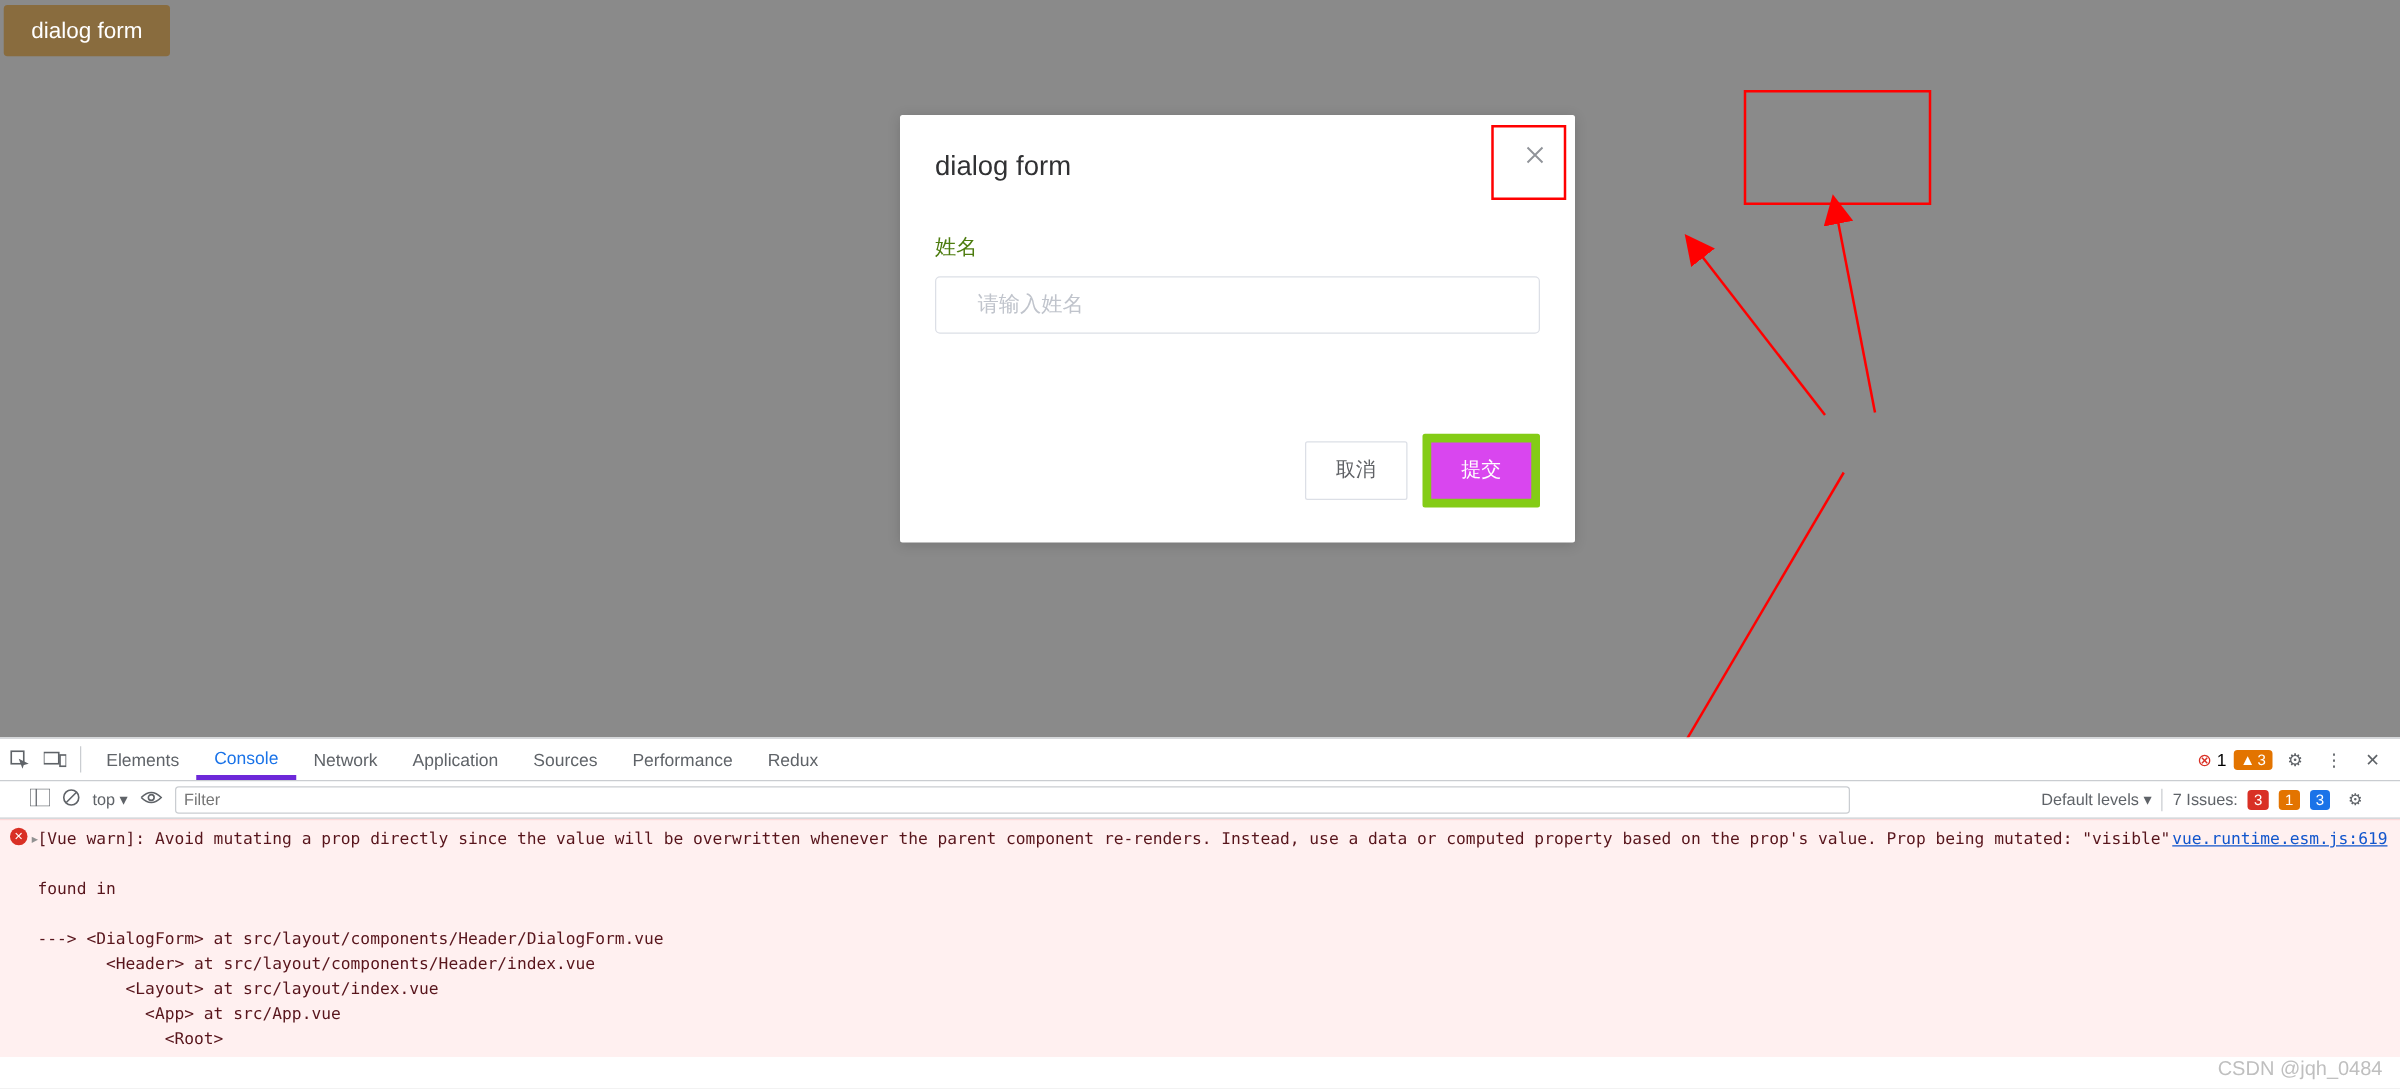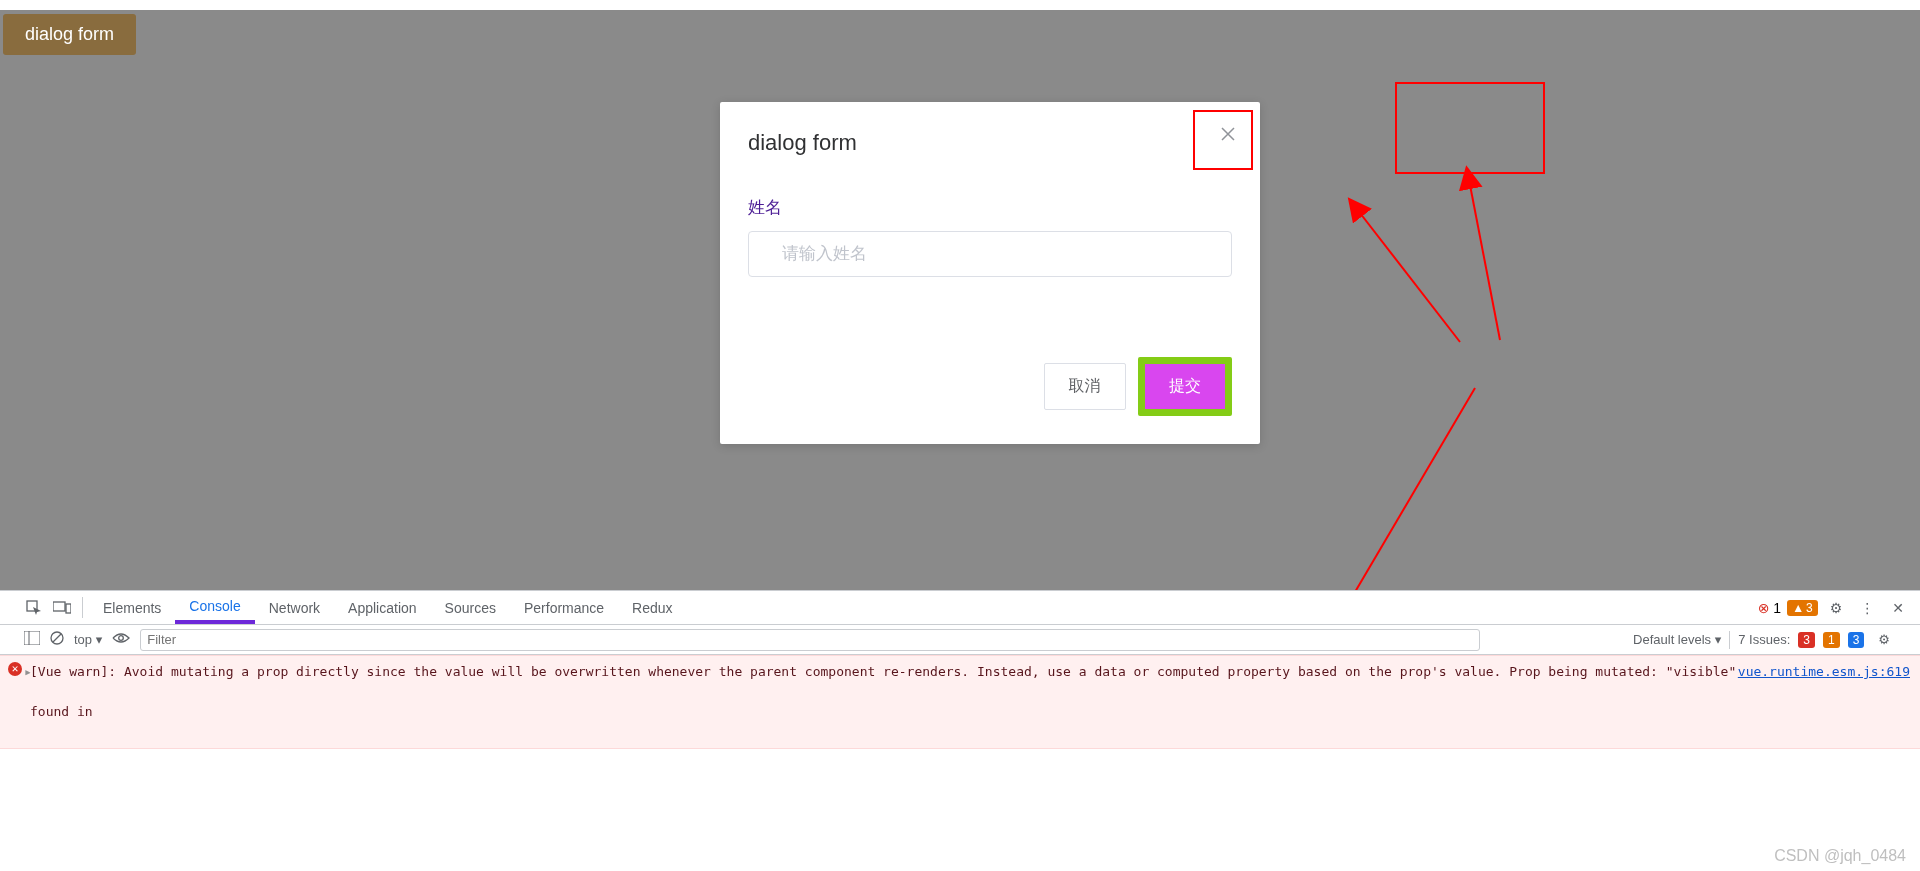--- a/index.html
+++ b/index.html
@@ -1,41 +1,41 @@
 <!DOCTYPE html>
 <html><head>
 <meta charset="utf-8">
 <style>
 * { margin: 0; padding: 0; box-sizing: border-box; }
 body { font-family: "Microsoft YaHei", Arial, sans-serif; width: 1920px; height: 871px; overflow: hidden; background: #fff; position: relative; }
 
 
-.app-area { position: absolute; top: 10px; left: 0; width: 1920px; height: 590px; background: #8a8a8a; }
+.app-area { position: absolute; top: 0; left: 0; width: 1920px; height: 590px; background: #8a8a8a; }
 .top-btn { position: absolute; top: 4px; left: 3px; background: #896c3e; color: #fff; border: none; padding: 10px 22px; font-size: 18px; border-radius: 3px; cursor: pointer; }
 
 .dialog { position: absolute; left: 720px; top: 92px; width: 540px; background: #fff; border-radius: 2px; padding: 28px; box-shadow: 0 2px 10px rgba(0,0,0,.15); }
 .dialog-title { font-size: 22px; color: #303133; margin-bottom: 40px; }
 .dlg-close { position: absolute; top: 22px; right: 22px; width: 20px; height: 20px; cursor: pointer; color: #909399; font-size: 18px; display: flex; align-items: center; justify-content: center; }
-.form-label { color: #4c1d95; font-size: 17px; margin-bottom: 12px; font-family: Liberation Serif, serif; }
+.form-label { color: #4d7c0f; font-size: 17px; margin-bottom: 12px; font-family: Liberation Serif, serif; }
 .form-input { width: 100%; height: 46px; border: 1px solid #dcdfe6; border-radius: 4px; padding: 0 33px; font-size: 17px; color: #606266; outline: none; }
 .form-input::placeholder { color: #c0c4cc; }
 .dialog-footer { margin-top: 80px; text-align: right; }
 .btn { display: inline-block; padding: 12px 24px; font-size: 16px; border-radius: 2px; cursor: pointer; margin-left: 8px; }
 .btn-default { background: #fff; border: 1px solid #dcdfe6; color: #606266; }
 .btn-primary { background: #d946ef; border: 7px solid #84cc16; color: #fff; }
 
 
 .anno-box1 { position: absolute; border: 2px solid red; top: 100px; left: 1193px; width: 60px; height: 60px; }
 .anno-box2 { position: absolute; border: 2px solid red; top: 72px; left: 1395px; width: 150px; height: 92px; }
 .anno-text { position: absolute; color: red; font-size: 20px; line-height: 30px; top: 327px; left: 1455px; white-space: pre; }
 .arrow { position: absolute; pointer-events: none; }
 
 
 .dt { position: absolute; top: 590px; left: 0; width: 1920px; height: 281px; background: #fff; border-top: 1px solid #cacdd1; font-size: 14px; }
-.dt-tabs { height: 34px; border-bottom: 1px solid #cacdd1; display: flex; align-items: stretch; padding-left: 20px; }
+.dt-tabs { height: 34px; border-bottom: 1px solid #cacdd1; display: flex; align-items: stretch; padding-left: 2px; }
 .dt-ic { width: 28px; display: flex; align-items: center; justify-content: center; color: #5f6368; cursor: pointer; }
 .dt-tab { padding: 0 14px; display: flex; align-items: center; color: #5f6368; cursor: pointer; }
 .dt-tab.active { color: #1a73e8; border-bottom: 4px solid #6d28d9; }
 .dt-right { margin-left: auto; display: flex; align-items: center; gap: 6px; padding-right: 10px; }
 .badge-err { background: #d93025; color: #fff; border-radius: 3px; font-size: 12px; padding: 1px 5px; }
 .badge-warn { background: #e37400; color: #fff; border-radius: 3px; font-size: 12px; padding: 1px 5px; display: inline-flex; align-items: center; gap: 2px; }
 .badge-info { background: #1a73e8; color: #fff; border-radius: 3px; font-size: 12px; padding: 1px 5px; }
 .gear { color: #5f6368; cursor: pointer; padding: 0 6px; }
 
 .dt-filter { height: 30px; border-bottom: 1px solid #cacdd1; display: flex; align-items: center; padding: 0 24px; gap: 10px; font-size: 13px; color: #5f6368; }
@@ -147,18 +147,23 @@
     </div>
   </div>
 
   <div class="dt-body">
     <div class="err-block">
       <div class="err-ic">✕</div>
       <span class="err-caret">▸</span>
       <a class="err-link">vue.runtime.esm.js:619</a>
       <span>[Vue warn]: Avoid mutating a prop directly since the value will be overwritten whenever the parent component re-renders. Instead, use a data or computed property based on the prop's value. Prop being mutated: "visible"</span><br><br>
       <span>found in</span><br><br>
+      <span style="white-space:pre;">---&gt; &lt;DialogForm&gt; at src/layout/components/Header/DialogForm.vue
+       &lt;Header&gt; at src/layout/components/Header/index.vue
+         &lt;Layout&gt; at src/layout/index.vue
+           &lt;App&gt; at src/App.vue
+             &lt;Root&gt;</span>
     </div>
 
   </div>
 </div>
 
 <div class="watermark">CSDN @jqh_0484</div>
 
 </body></html>

